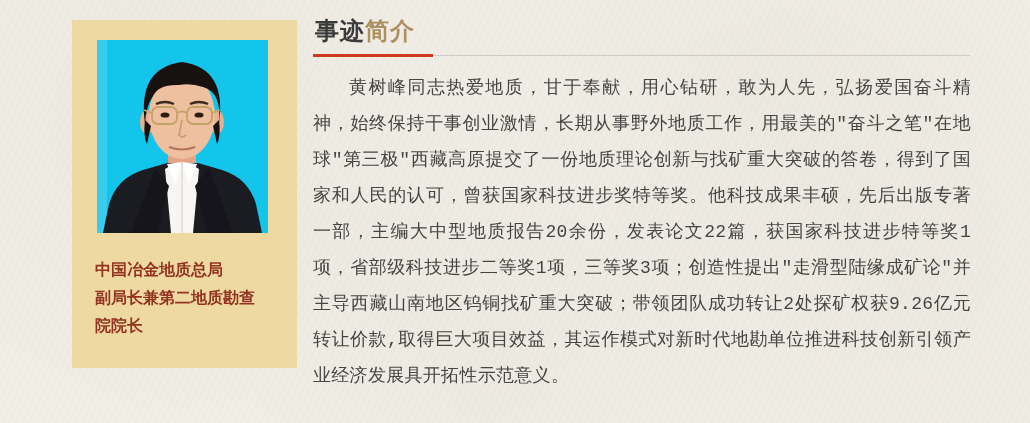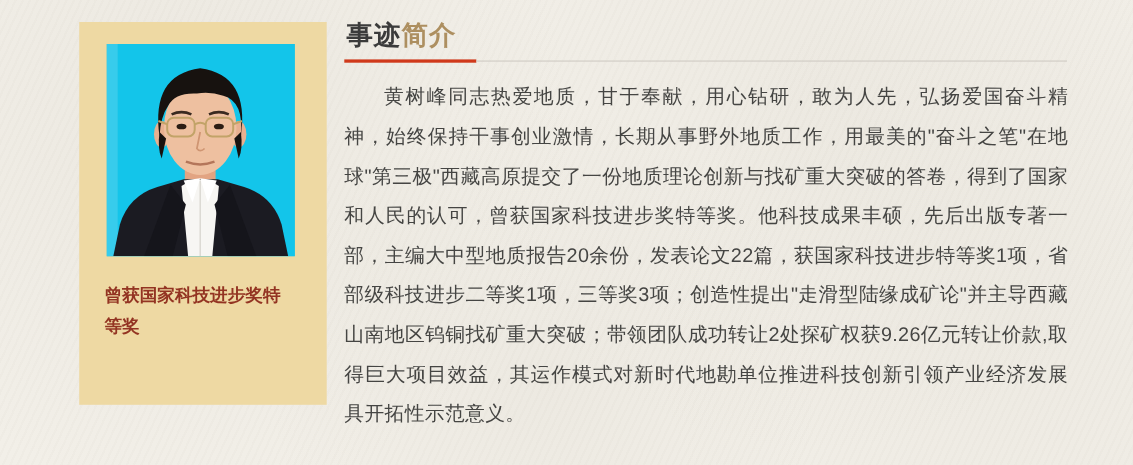--- a/index.html
+++ b/index.html
@@ -40,21 +40,21 @@
     background:var(--photo-bg);overflow:hidden;
   }
   .photo svg{display:block;width:100%;height:100%;}
   .profile-titles{
     position:absolute;left:23px;top:236px;width:172px;
     font-size:16px;font-weight:bold;line-height:28px;
     color:var(--card-text);
   }
 
   
-  .bio{position:absolute;left:313px;top:18px;width:660px;}
+  .bio{position:absolute;left:313px;top:18px;width:660px;font-family:Liberation Mono, monospace;}
   .section-title{
     font-size:24px;font-weight:bold;letter-spacing:1px;
     color:var(--title-dark);line-height:30px;padding-left:2px;
   }
   .section-title .gold{color:var(--title-gold);}
   .rule{position:relative;height:4px;margin-top:6px;}
   .rule .red{
     position:absolute;left:0;top:0;width:120px;height:3px;
     background:var(--underline-red);
   }
@@ -114,21 +114,22 @@
         <path d="M85,124 L85,193" stroke="#d8d5cf" stroke-width="1.2"></path>
 
         <path d="M70,124 L85,122 L78,144 Z" fill="#ffffff"></path>
         <path d="M100,124 L85,122 L92,144 Z" fill="#ffffff"></path>
 
         <path d="M58,128 L72,146 L60,193 L34,193 Z" fill="#15151b"></path>
         <path d="M112,128 L98,146 L110,193 L136,193 Z" fill="#15151b"></path>
       </svg>
     </div>
     <div class="profile-titles">
-      <div>曾获国家科技进步奖特等奖</div>
+      <div>中国冶金地质总局</div>
+      <div>副局长兼第二地质勘查院院长</div>
     </div>
   </aside>
 
   <section class="bio">
     <h2 class="section-title"><span>事迹</span><span class="gold">简介</span></h2>
     <div class="rule">
       <span class="red"></span>
       <span class="gray"></span>
     </div>
     <p class="bio-text">黄树峰同志热爱地质，甘于奉献，用心钻研，敢为人先，弘扬爱国奋斗精神，始终保持干事创业激情，长期从事野外地质工作，用最美的"奋斗之笔"在地球"第三极"西藏高原提交了一份地质理论创新与找矿重大突破的答卷，得到了国家和人民的认可，曾获国家科技进步奖特等奖。他科技成果丰硕，先后出版专著一部，主编大中型地质报告20余份，发表论文22篇，获国家科技进步特等奖1项，省部级科技进步二等奖1项，三等奖3项；创造性提出"走滑型陆缘成矿论"并主导西藏山南地区钨铜找矿重大突破；带领团队成功转让2处探矿权获9.26亿元转让价款,取得巨大项目效益，其运作模式对新时代地勘单位推进科技创新引领产业经济发展具开拓性示范意义。</p>

